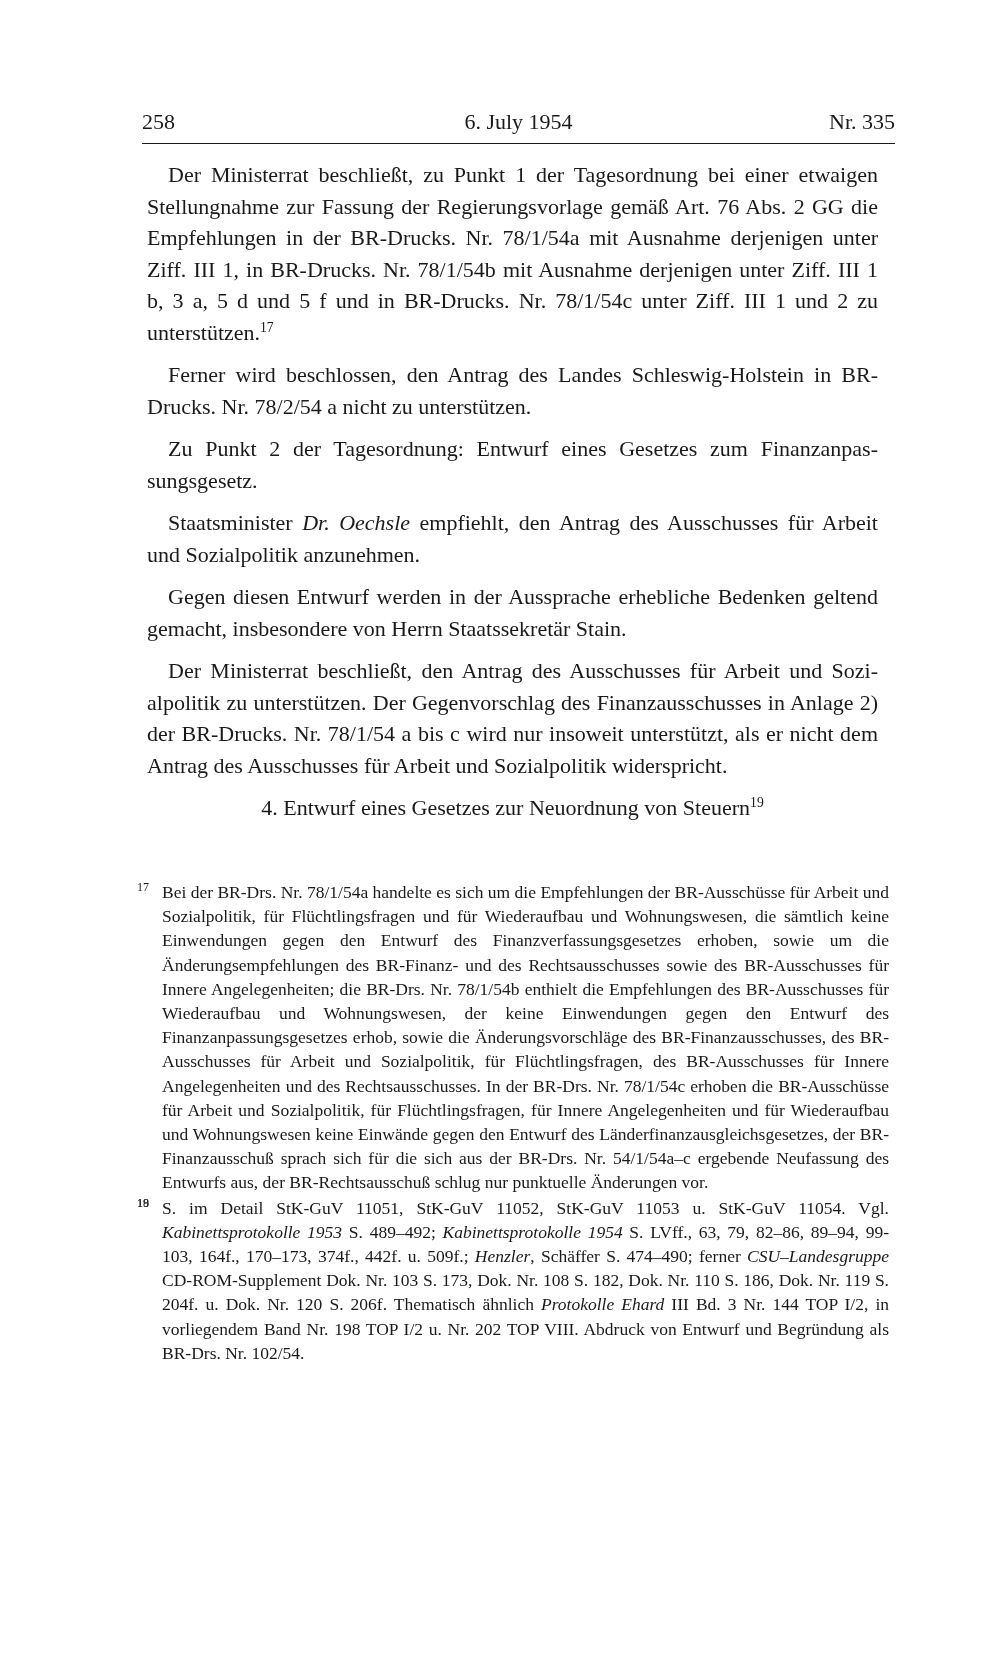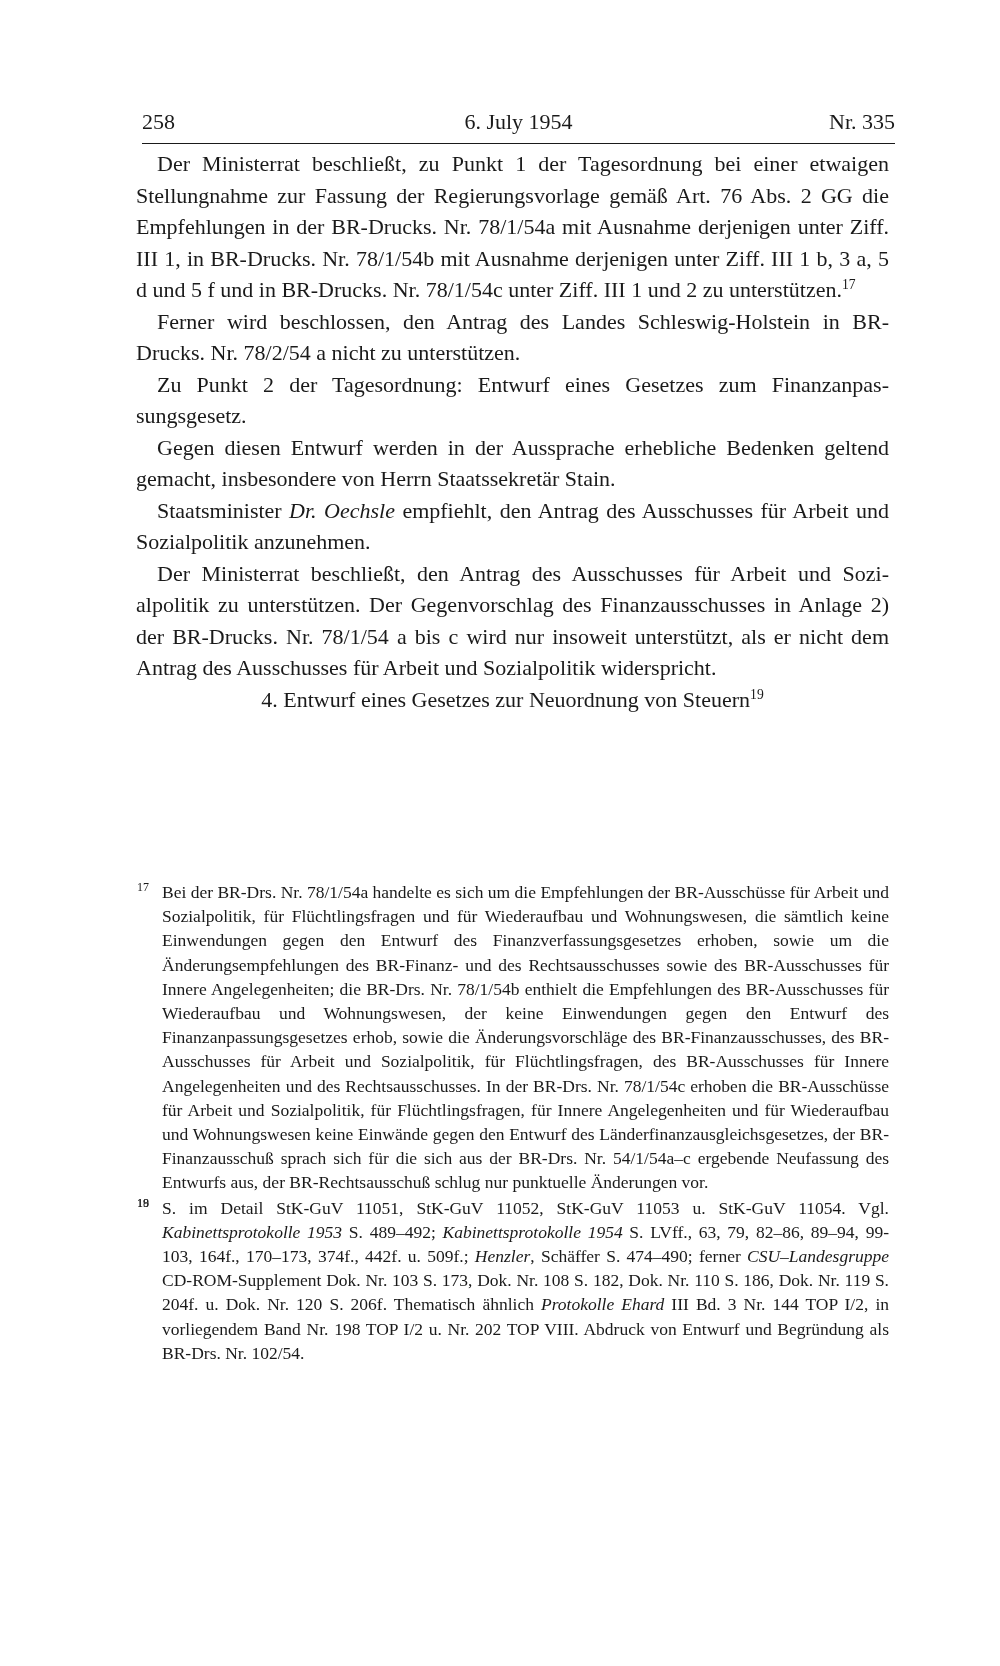--- a/index.html
+++ b/index.html
@@ -6,21 +6,21 @@
   body { width: 1000px; height: 1666px; position: relative; overflow: hidden;
          font-family: "Liberation Serif", "DejaVu Serif", serif; color: #1a1a1a; }
   .page { position: absolute; left: 136px; top: 0; width: 753px; }
   .running-head { position: absolute; top: 84px; left: 6px; width: 753px; height: 34px;
                   border-bottom: 1.5px solid #1a1a1a; font-size: 22px; line-height: 26px; margin-top: 25px; }
   .running-head .pg { position: absolute; left: 0; top: 0; }
   .running-head .date { position: absolute; left: 0; right: 0; top: 0; text-align: center; }
   .running-head .nr { position: absolute; right: 0; top: 0; }
   .body-text { position: absolute; top: 148px; left: 0; width: 753px;
                font-size: 22px; line-height: 31.5px; text-align: justify; }
-  .body-text p { margin: 0; text-indent: 21px; hyphens: manual; }
+  .body-text p { margin: 11px; text-indent: 21px; hyphens: manual; }
   .body-text p.noindent { text-indent: 0; text-align: center; }
   sup { font-size: 0.62em; line-height: 0; vertical-align: 0.6em; }
   .footnotes { position: absolute; top: 880px; left: 0; width: 753px;
                font-size: 17.5px; line-height: 24.2px; text-align: justify; }
   .fn { position: relative; padding-left: 26px; margin-bottom: 1px; }
   .fn .mark { position: absolute; left: 1px; top: -5px; font-size: 12px; }
   i { font-style: italic; }
 </style>
 </head>
 <body>
@@ -30,22 +30,22 @@
   <div class="running-head">
     <span class="pg">258</span>
     <span class="date">6. July 1954</span>
     <span class="nr">Nr. 335</span>
   </div>
 
   <div class="body-text">
     <p><span>Der Ministerrat beschließt, zu Punkt 1 der Tagesordnung bei einer etwaigen Stellungnahme zur Fassung der Regierungsvorlage gemäß Art. 76 Abs. 2 GG die Empfehlungen in der BR-Drucks. Nr. 78/1/54a mit Ausnahme derjenigen unter Ziff. III 1, in BR-Drucks. Nr. 78/1/54b mit Ausnahme derjenigen unter Ziff. III 1 b, 3 a, 5 d und 5 f und in BR-Drucks. Nr. 78/1/54c unter Ziff. III 1 und 2 zu unterstützen.</span><sup>17</sup></p>
     <p>Ferner wird beschlossen, den Antrag des Landes Schleswig-Holstein in BR-Drucks. Nr. 78/2/54 a nicht zu unterstützen.</p>
     <p>Zu Punkt 2 der Tagesordnung: Entwurf eines Gesetzes zum Finanzanpas­sungsgesetz.</p>
+    <p><span>Staatsminister </span><i>Dr. Oechsle</i><span> empfiehlt, den Antrag des Ausschusses für Arbeit und Sozialpolitik anzunehmen.</span></p>
     <p>Gegen diesen Entwurf werden in der Aussprache erhebliche Bedenken geltend gemacht, insbesondere von Herrn Staatssekretär Stain.</p>
-    <p><span>Staatsminister </span><i>Dr. Oechsle</i><span> empfiehlt, den Antrag des Ausschusses für Arbeit und Sozialpolitik anzunehmen.</span></p>
     <p>Der Ministerrat beschließt, den Antrag des Ausschusses für Arbeit und Sozi­alpolitik zu unterstützen. Der Gegenvorschlag des Finanzausschusses in Anlage 2) der BR-Drucks. Nr. 78/1/54 a bis c wird nur insoweit unterstützt, als er nicht dem Antrag des Ausschusses für Arbeit und Sozialpolitik widerspricht.</p>
     <p class="noindent"><span>4. Entwurf eines Gesetzes zur Neuordnung von Steuern</span><sup>19</sup></p>
   </div>
 
   <div class="footnotes">
     <div class="fn">
       <span class="mark">17</span>
       <span>Bei der BR-Drs. Nr. 78/1/54a handelte es sich um die Empfehlungen der BR-Ausschüsse für Arbeit und Sozialpolitik, für Flüchtlingsfragen und für Wiederaufbau und Wohnungs­wesen, die sämtlich keine Einwendungen gegen den Entwurf des Finanzverfassungsgesetzes erhoben, sowie um die Änderungsempfehlungen des BR-Finanz- und des Rechtsausschusses sowie des BR-Ausschusses für Innere Angelegenheiten; die BR-Drs. Nr. 78/1/54b enthielt die Empfehlungen des BR-Ausschusses für Wiederaufbau und Wohnungswesen, der keine Einwendungen gegen den Entwurf des Finanzanpassungsgesetzes erhob, sowie die Ände­rungsvorschläge des BR-Finanzausschusses, des BR-Ausschusses für Arbeit und Sozialpolitik, für Flüchtlingsfragen, des BR-Ausschusses für Innere Angelegenheiten und des Rechtsaus­schusses. In der BR-Drs. Nr. 78/1/54c erhoben die BR-Ausschüsse für Arbeit und Sozi­alpolitik, für Flüchtlingsfragen, für Innere Angelegenheiten und für Wiederaufbau und Wohnungswesen keine Einwände gegen den Entwurf des Länderfinanzausgleichsgesetzes, der BR-Finanzausschuß sprach sich für die sich aus der BR-Drs. Nr. 54/1/54a–c ergebende Neufassung des Entwurfs aus, der BR-Rechtsausschuß schlug nur punktuelle Änderungen vor.</span>
     </div>
     <div class="fn">

